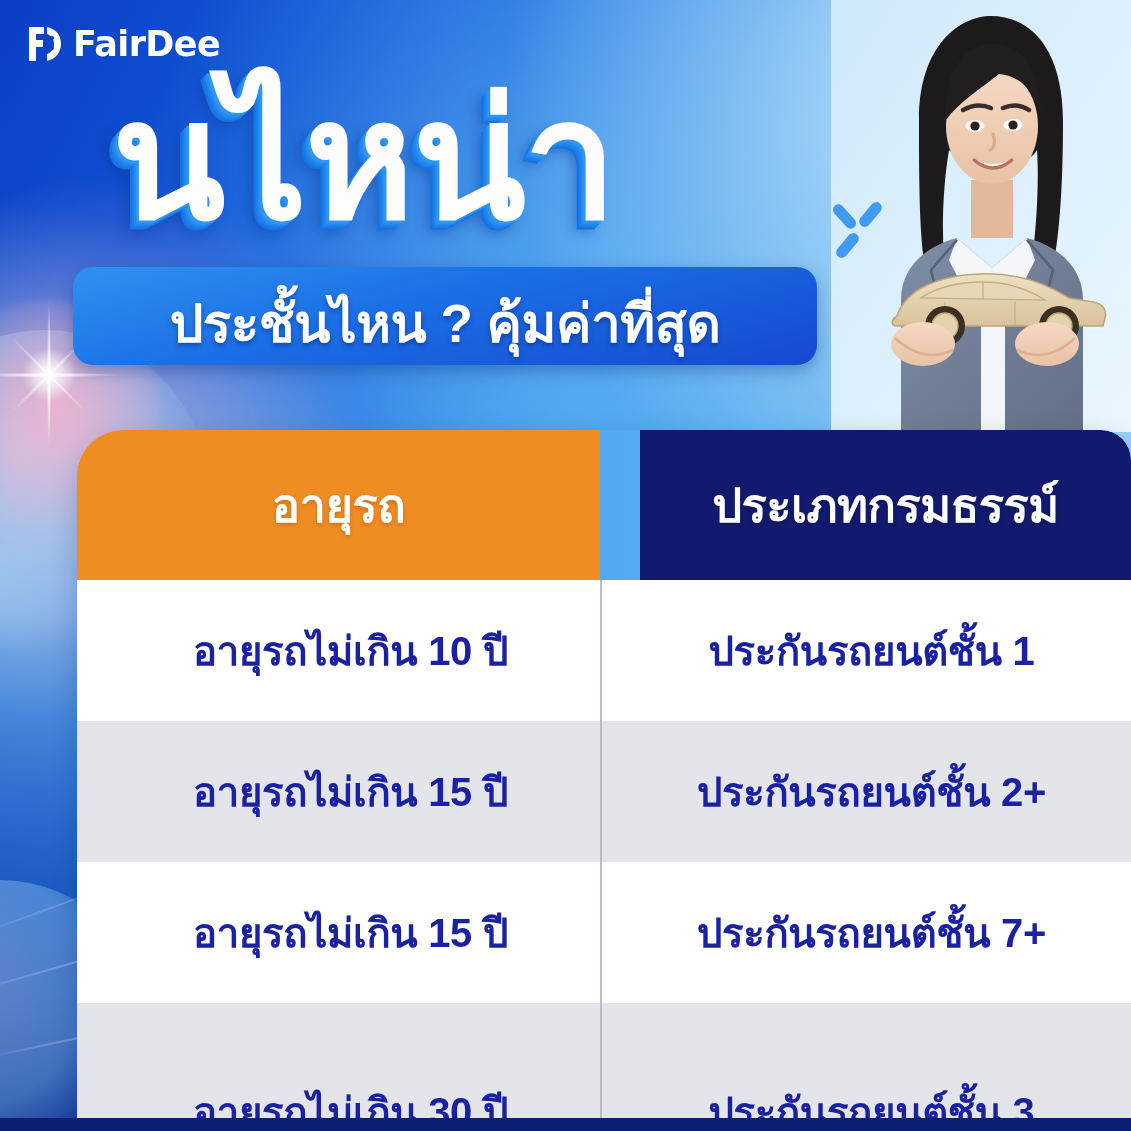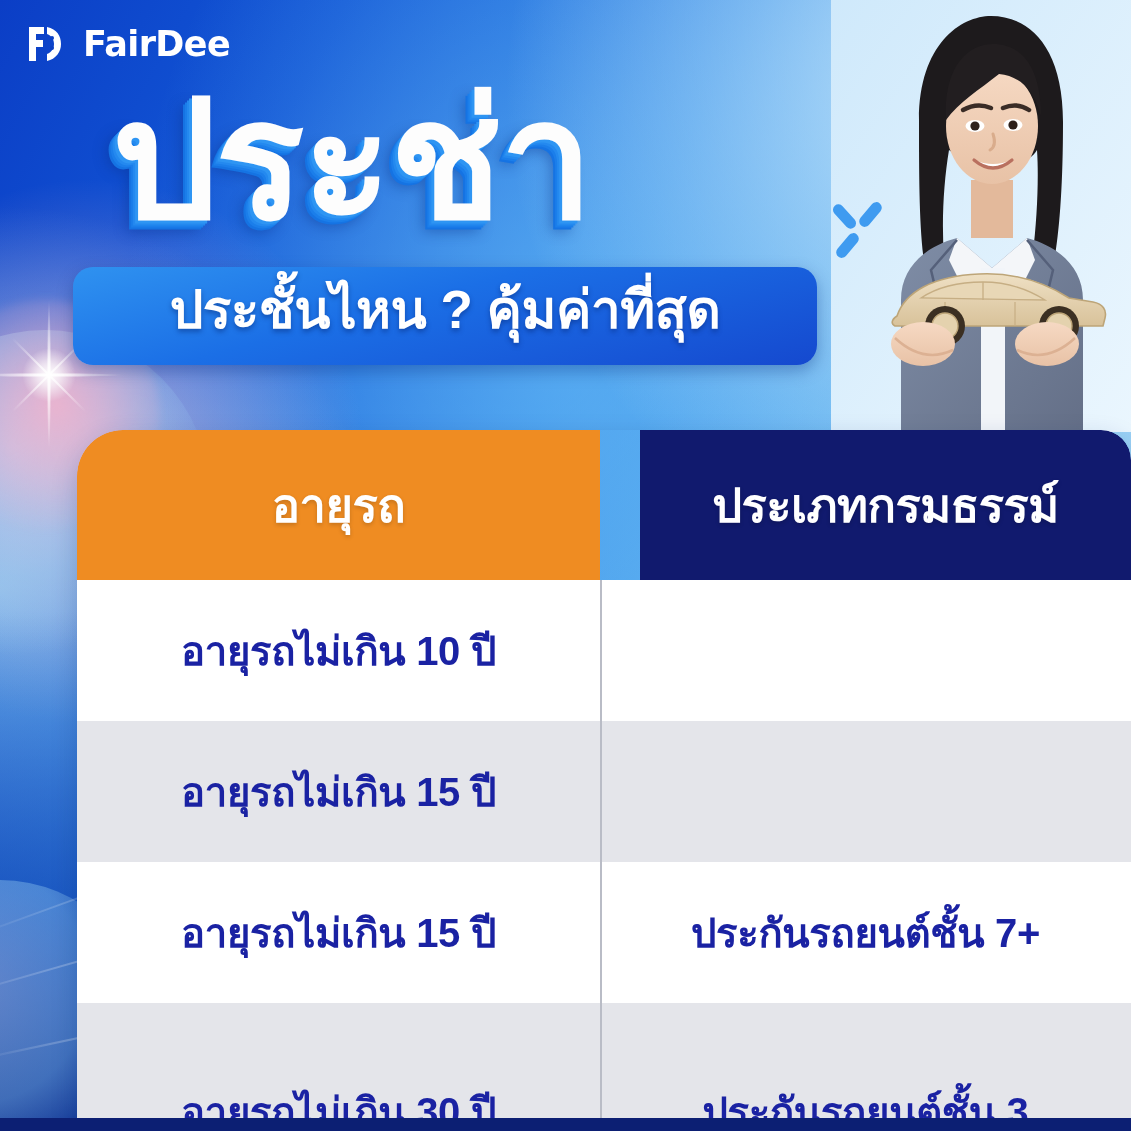--- a/index.html
+++ b/index.html
@@ -54,21 +54,21 @@
     background:linear-gradient(90deg,rgba(255,255,255,0),rgba(255,255,255,.85),rgba(255,255,255,0));
     transform:translate(-50%,-50%) rotate(45deg);
   }
   .flare-diag2{
     position:absolute;left:50%;top:50%;width:104px;height:2px;
     background:linear-gradient(90deg,rgba(255,255,255,0),rgba(255,255,255,.85),rgba(255,255,255,0));
     transform:translate(-50%,-50%) rotate(-45deg);
   }
 
   
-  .logo{position:absolute;left:26px;top:24px;display:flex;align-items:center;gap:19px;}
+  .logo{position:absolute;left:26px;top:24px;display:flex;align-items:center;gap:9px;}
   .logo-mark{width:38px;height:40px;}
   .logo-text{
     color:#fff;font-size:35px;font-weight:bold;letter-spacing:-.6px;line-height:1;
     font-family:"DejaVu Sans","Liberation Sans",sans-serif;
   }
 
   
   .headline{
     position:absolute;left:112px;top:78px;width:640px;
     font-family:"Liberation Sans","DejaVu Sans",sans-serif;
@@ -78,21 +78,21 @@
       -3px 3px 0 #2e95f3,-5px 5px 0 #2489ef,-7px 7px 0 #1b7eea,
       -9px 9px 0 #1573e3,-11px 11px 14px rgba(8,50,140,.45);
   }
 
   
   .pill{
     position:absolute;left:73px;top:267px;width:744px;height:98px;
     border-radius:20px;
     background:linear-gradient(165deg,#2f92f0 0%,#1b6fe6 42%,#1549cf 100%);
     box-shadow:0 6px 16px rgba(6,40,120,.35);
-    display:flex;align-items:flex-start;justify-content:center;
+    display:flex;align-items:flex-end;justify-content:center;
   }
   .pill-text{
     color:#ffffff;font-size:53px;font-weight:bold;white-space:nowrap;
     text-shadow:0 3px 5px rgba(5,35,110,.45);letter-spacing:-.5px;
   }
 
   
   .person{position:absolute;right:0;top:0;width:300px;height:432px;overflow:hidden;}
   .sparkles{position:absolute;left:6px;top:198px;width:58px;height:66px;}
   .spark{position:absolute;background:#3f9bf0;border-radius:6px;}
@@ -115,21 +115,21 @@
   .th-age{width:523px;background:#ef8c22;border-radius:46px 0 0 0;}
   .th-policy{flex:1;background:#111a6e;border-radius:0 30px 0 0;margin-left:40px;}
   .row{display:flex;height:141px;position:relative;}
   .row.odd{background:#ffffff;}
   .row.even{background:#e4e5ea;}
   .row:last-child{border-radius:0 0 0 0;align-items:flex-end;}
   .cell{
     display:flex;align-items:center;justify-content:center;
     color:#1a22a3;font-size:40px;font-weight:bold;letter-spacing:-.3px;white-space:nowrap;
   }
-  .cell-age{width:523px;}
+  .cell-age{width:523px;padding-left:12px;}
   .cell-policy{flex:1;}
   .vdiv{
     position:absolute;left:523px;top:0;width:2px;height:100%;
     background:#b9bcc6;
   }
   .table-foot{
     position:absolute;left:77px;top:1118px;width:1054px;height:13px;
     background:#e4e5ea;border-radius:0 0 30px 30px;
   }
   .bottom-bar{
@@ -161,21 +161,21 @@
       <svg viewBox="0 0 38 40" width="38" height="40">
         <path d="M3 3 h15 v7 h-8 v6 h7 v7 h-7 v14 h-7 z" fill="#ffffff"></path>
         <path d="M21 3 c10 2 14 9 14 17 c0 8 -5 15 -14 17 v-7 c5 -2 7 -6 7 -10 c0 -4 -2 -8 -7 -10 z" fill="#ffffff"></path>
         <circle cx="26" cy="14" r="2" fill="#0a3fc4"></circle>
         <circle cx="26" cy="24" r="2" fill="#0a3fc4"></circle>
       </svg>
     </span>
     <span class="logo-text">FairDee</span>
   </div>
 
-  <div class="headline">ประช่า</div>
+  <div class="headline">นไหน่า</div>
 
   <div class="pill">
     <span class="pill-text">ประชั้นไหน ? คุ้มค่าที่สุด</span>
   </div>
 
   <div class="person">
     <svg viewBox="0 0 300 432" width="300" height="432" preserveAspectRatio="xMidYMin slice">
       <defs>
         <linearGradient id="suitg" x1="0" y1="0" x2="1" y2="1">
           <stop offset="0%" stop-color="#7f8da6"></stop>
@@ -249,25 +249,27 @@
 
   <div class="table">
     <div class="thead">
       <div class="th th-age">อายุรถ</div>
       <div class="th th-policy">ประเภทกรมธรรม์</div>
     </div>
 
     <div class="row odd">
       <div class="cell cell-age">อายุรถไม่เกิน 10 ปี</div>
       <div class="vdiv"></div>
+      <div class="cell cell-policy">ประกันรถยนต์ชั้น 1</div>
     </div>
 
     <div class="row even">
       <div class="cell cell-age">อายุรถไม่เกิน 15 ปี</div>
       <div class="vdiv"></div>
+      <div class="cell cell-policy">ประกันรถยนต์ชั้น 2+</div>
     </div>
 
     <div class="row odd">
       <div class="cell cell-age">อายุรถไม่เกิน 15 ปี</div>
       <div class="vdiv"></div>
       <div class="cell cell-policy">ประกันรถยนต์ชั้น 7+</div>
     </div>
 
     <div class="row even">
       <div class="cell cell-age">อายุรถไม่เกิน 30 ปี</div>

